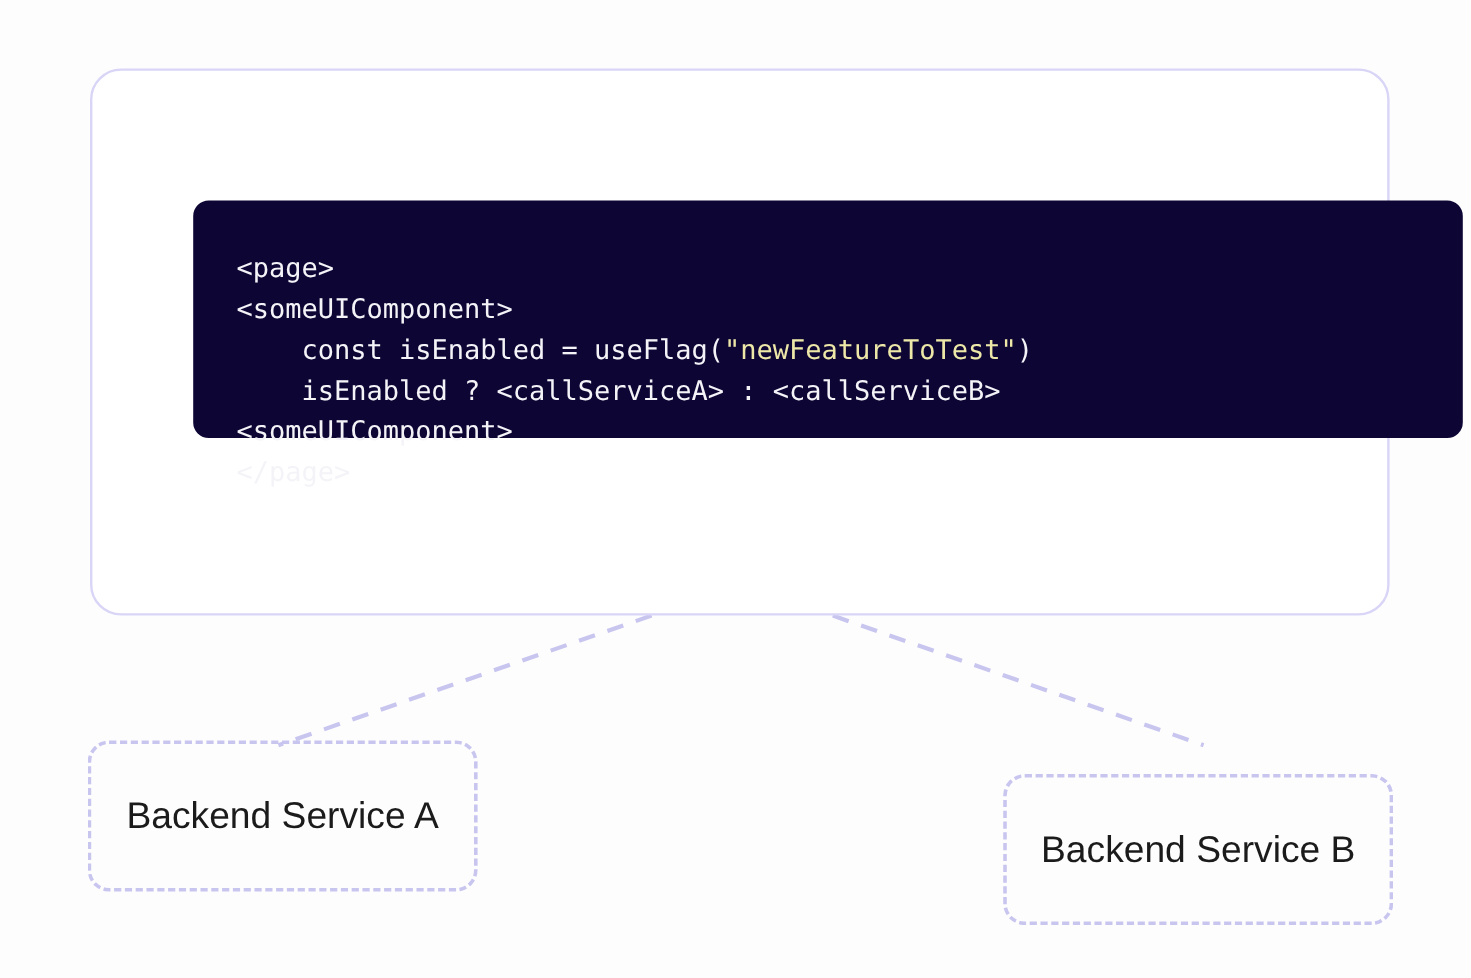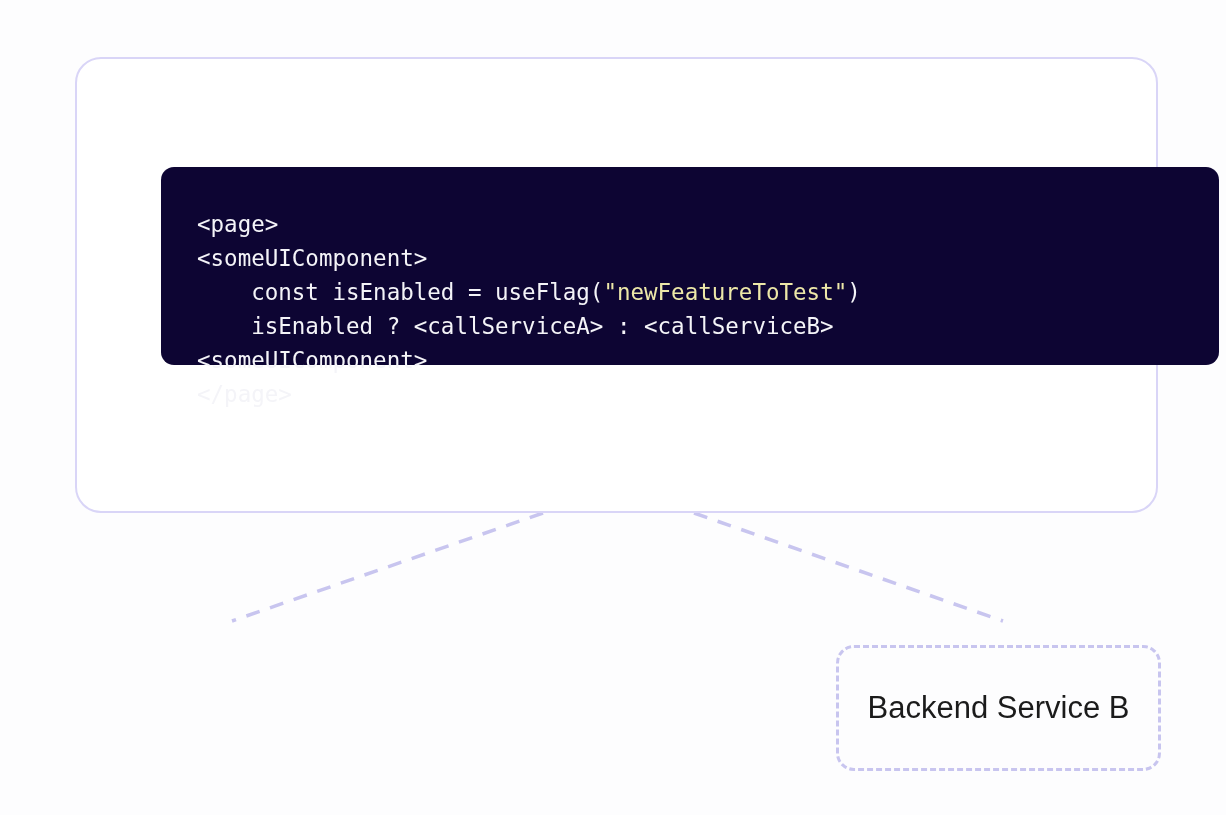--- a/index.html
+++ b/index.html
@@ -134,18 +134,21 @@
 
   <div id="ui-service-card" style="border-color: rgb(217, 213, 247);">
 
 
     <div id="code-block" style="background: rgb(13, 5, 51);">
       <pre id="code-lines"><span class="code-line"><span class="tok-plain">&lt;page&gt;</span></span><span class="code-line"><span class="tok-plain">&lt;someUIComponent&gt;</span></span><span class="code-line"><span class="tok-plain">    const isEnabled = useFlag(</span><span class="tok-string">"newFeatureToTest"</span><span class="tok-plain">)</span></span><span class="code-line"><span class="tok-plain">    isEnabled ? &lt;callServiceA&gt; : &lt;callServiceB&gt;</span></span><span class="code-line"><span class="tok-plain">&lt;someUIComponent&gt;</span></span><span class="code-line"><span class="tok-plain">&lt;/page&gt;</span></span></pre>
     </div>
 
   </div>
 
+  <div id="service-a-box" class="service-box" style="border-color: rgb(200, 197, 239);">
+    <span class="service-label" style="color: rgb(27, 27, 27); background: rgb(253, 253, 254);">Backend Service A</span>
+  </div>
 
   <div id="service-b-box" class="service-box" style="border-color: rgb(200, 197, 239);">
     <span class="service-label" style="color: rgb(27, 27, 27); background: rgb(253, 253, 254);">Backend Service B</span>
   </div>
 
 </div>
 
 </body></html>

